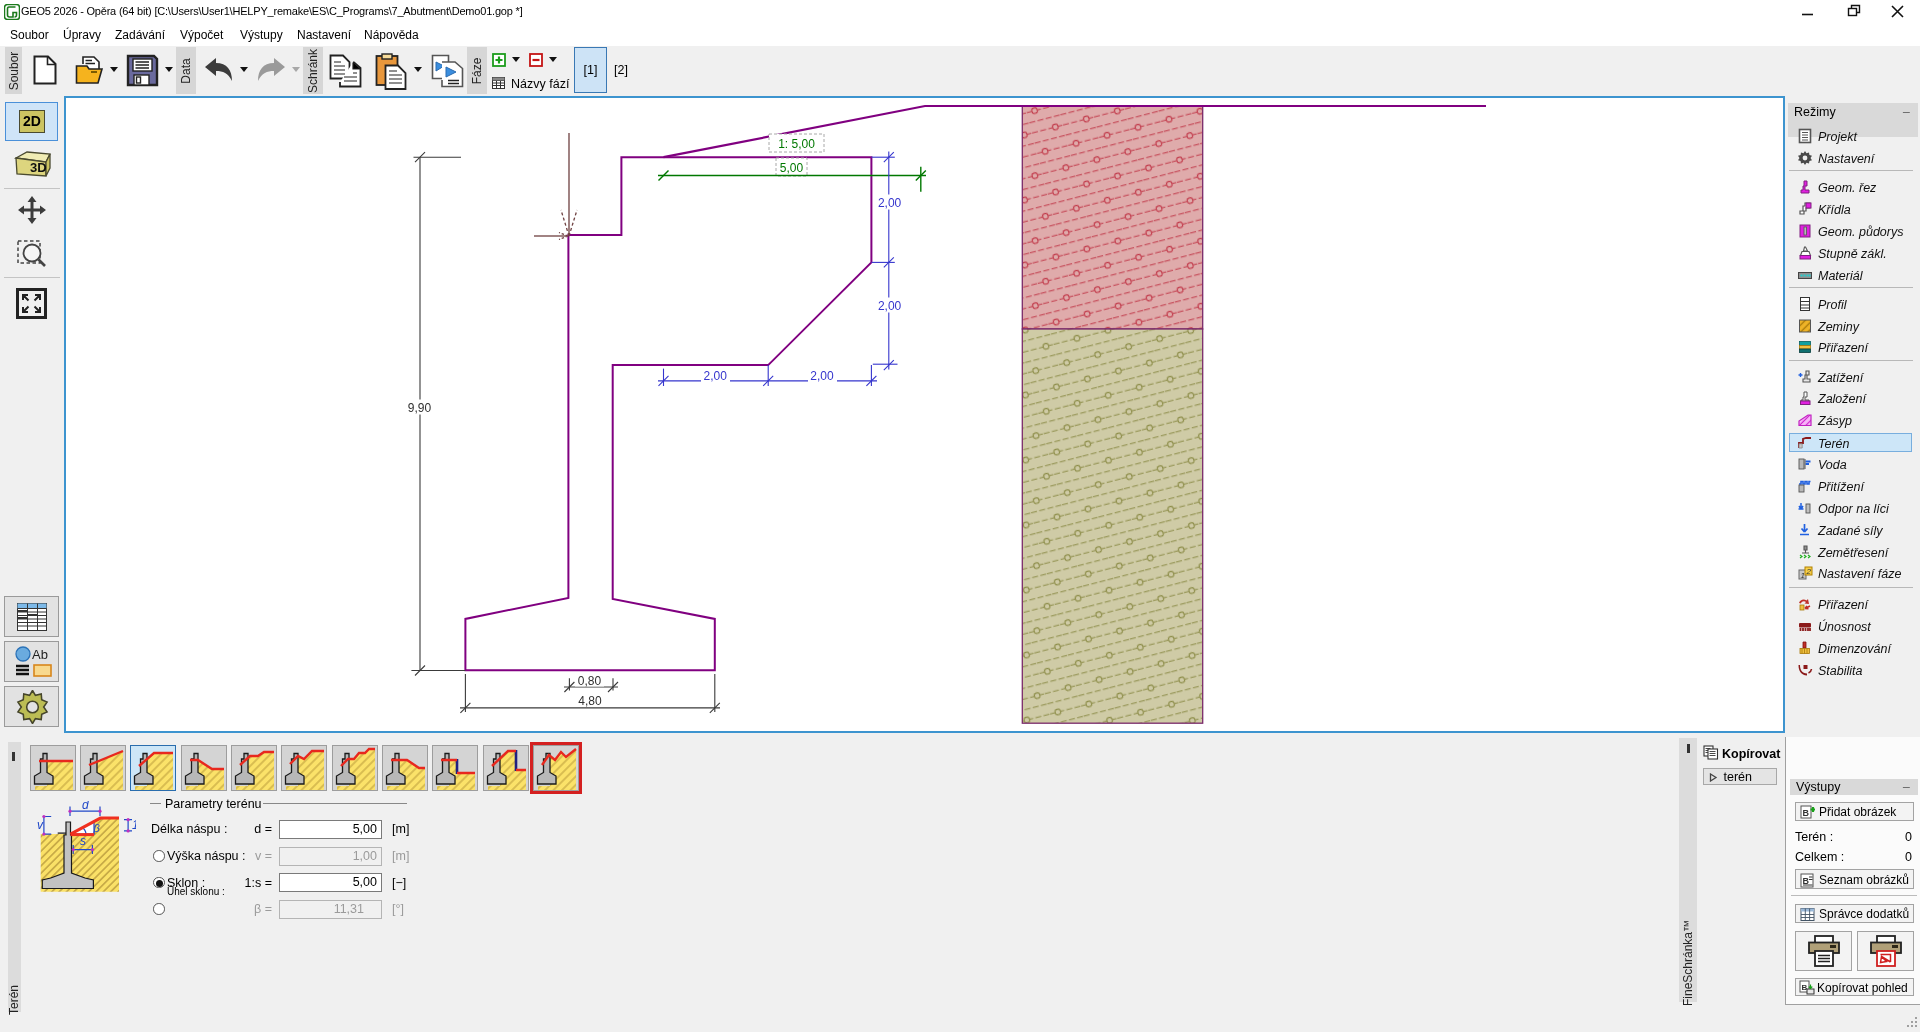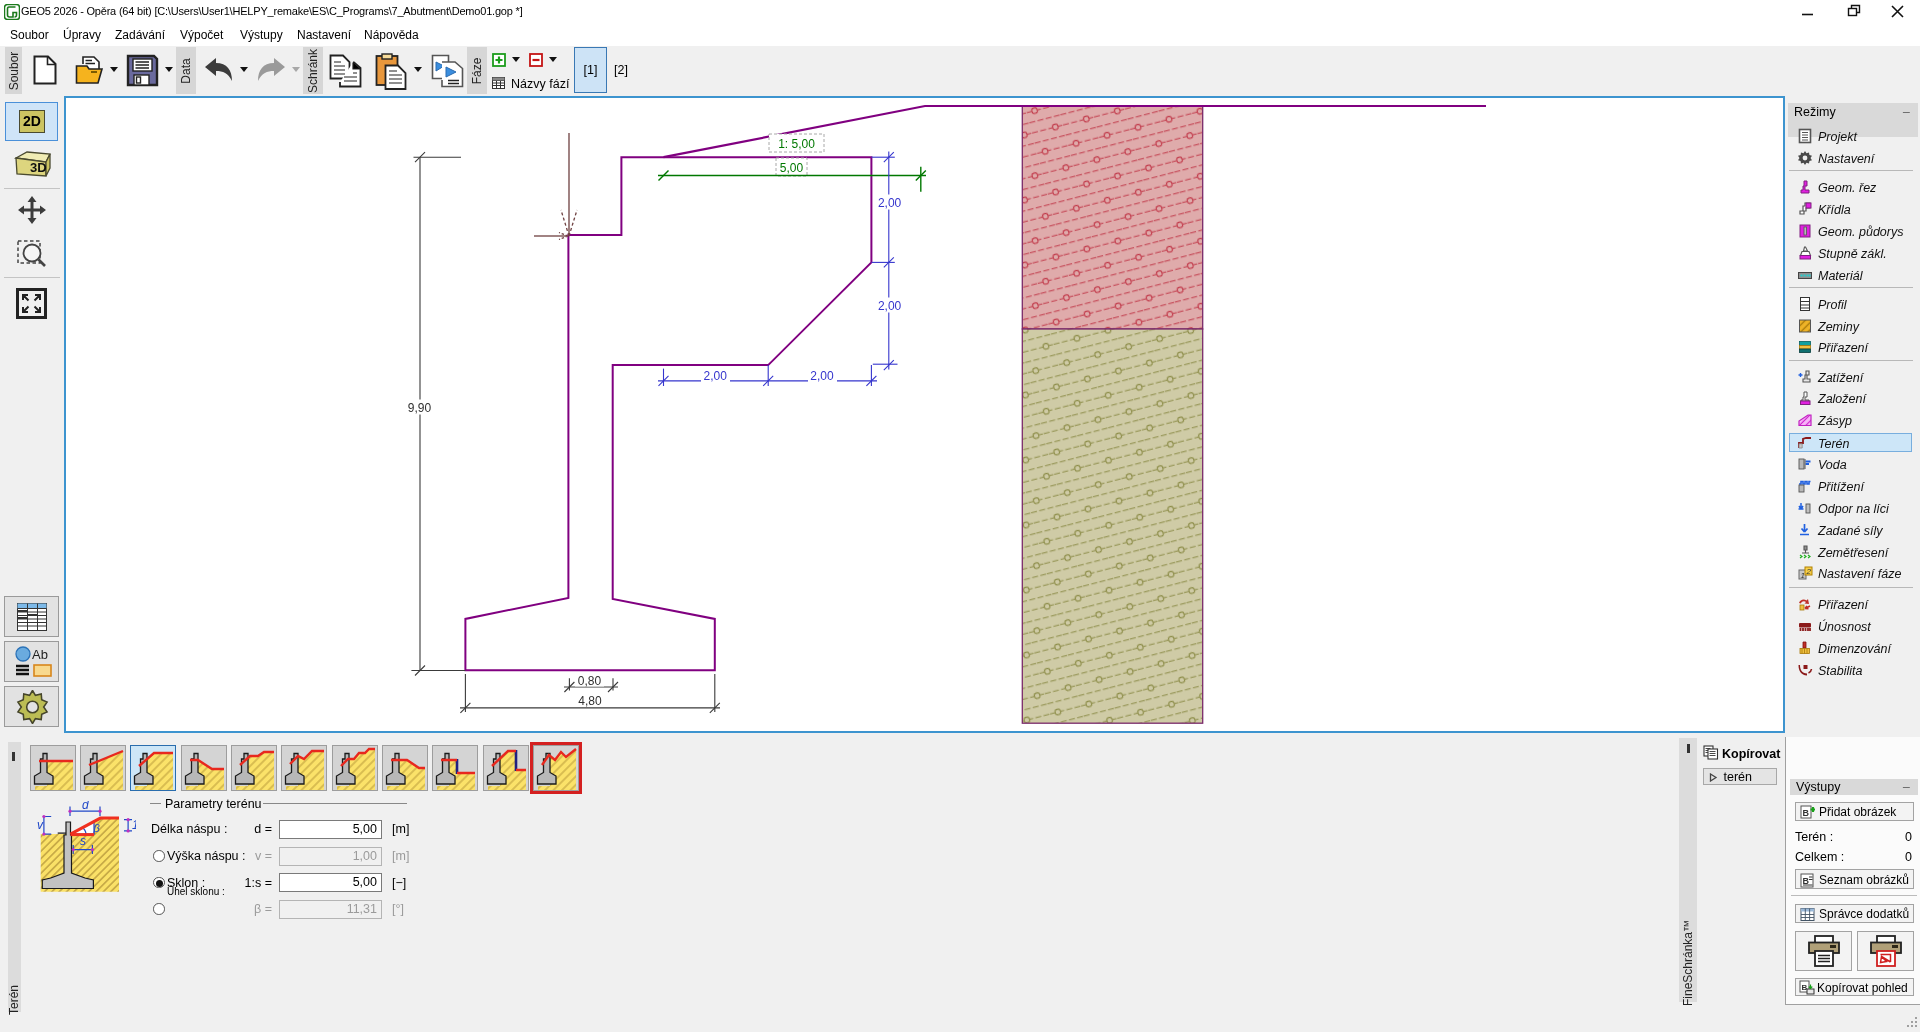--- a/index.html
+++ b/index.html
@@ -596,21 +596,21 @@
   <div class="abs" style="left:153px;top:143.5px;width:11.5px;height:11.5px;border:1px solid #555;border-radius:50%;background:#fff"></div>
   <div class="abs" style="left:156.2px;top:146.7px;width:7px;height:7px;border-radius:50%;background:#111"></div>
   <div class="abs" style="left:167px;top:142.5px;font-size:12.5px">Sklon :</div>
   <div class="abs" style="left:232px;top:142.5px;width:40px;text-align:right;font-size:12.5px">1:s =</div>
   <div class="abs" style="left:279px;top:140px;width:103px;height:19px;background:#fff;border:1px solid #7a7a7a;text-align:right;line-height:17px;padding-right:4px;font-size:12.5px">5,00</div>
   <div class="abs" style="left:392px;top:142.5px;font-size:12.5px">[−]</div>
 
   <div class="abs" style="left:153px;top:170px;width:11.5px;height:11.5px;border:1px solid #555;border-radius:50%;background:#fff"></div>
   <div class="abs" style="left:167px;top:153px;font-size:10px">Úhel sklonu :</div>
   <div class="abs" style="left:232px;top:169px;width:40px;text-align:right;font-size:12.5px;color:#9b9b9b">β =</div>
-  <div class="abs" style="left:279px;top:166.5px;width:103px;height:19px;background:#f0f0f0;border:1px solid #b4b4b4;text-align:right;line-height:17px;padding-right:4px;font-size:12.5px;color:#9b9b9b">11,31</div>
+  <div class="abs" style="left:279px;top:166.5px;width:103px;height:19px;background:#f0f0f0;border:1px solid #b4b4b4;text-align:right;line-height:17px;padding-right:17px;font-size:12.5px;color:#9b9b9b">11,31</div>
   <div class="abs" style="left:392px;top:169px;font-size:12.5px;color:#9b9b9b">[°]</div>
 
   <div class="abs" style="left:1678.5px;top:5px;width:18.7px;height:264px;background:#dcdcdc">
     <div class="abs" style="left:8px;top:6px;width:3px;height:9px;background:#333"></div>
     <span class="abs" style="left:50%;top:225px;transform:translate(-50%,-50%) rotate(-90deg);font-size:12px;color:#222;white-space:nowrap">FineSchránka™</span>
   </div>
 
   <svg class="abs" style="left:1703px;top:12px" width="16" height="15" viewBox="0 0 16 15">
     <rect x="1" y="1" width="9" height="10" fill="#fff" stroke="#333" stroke-width="1.1"></rect>
     <path d="M2.5 3.5 h5 M2.5 5.5 h5 M2.5 7.5 h5" stroke="#333" stroke-width="0.9"></path>

